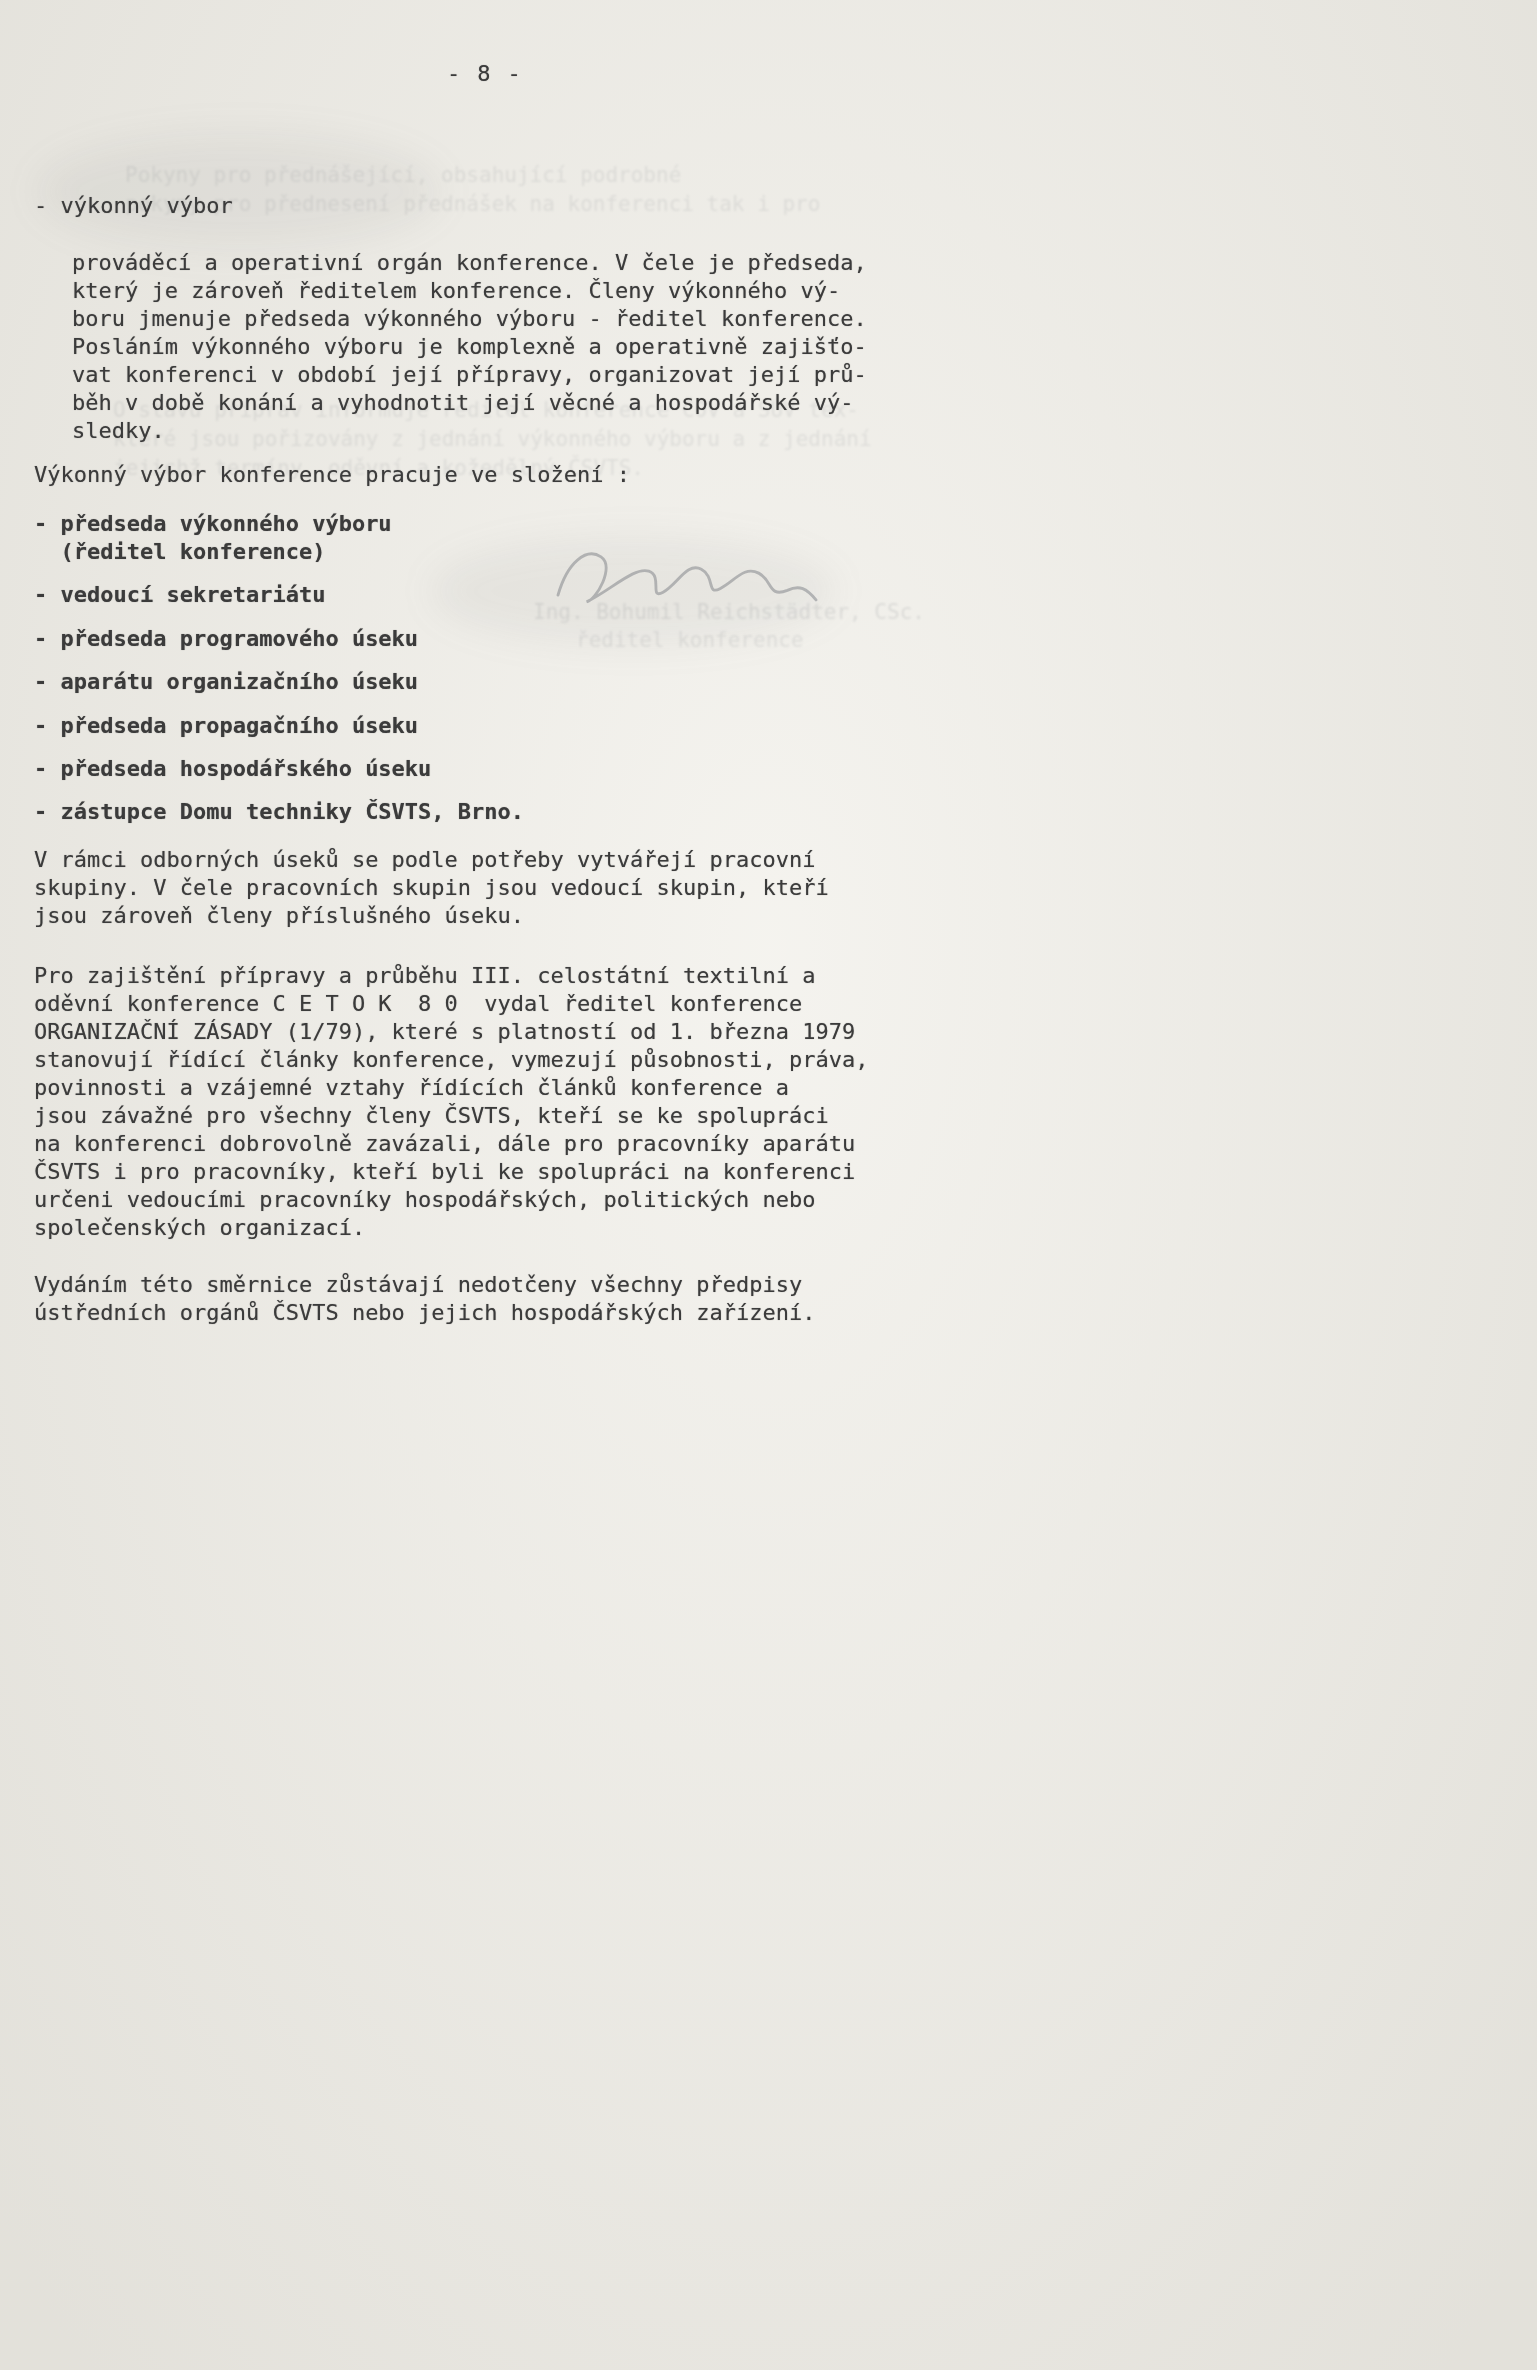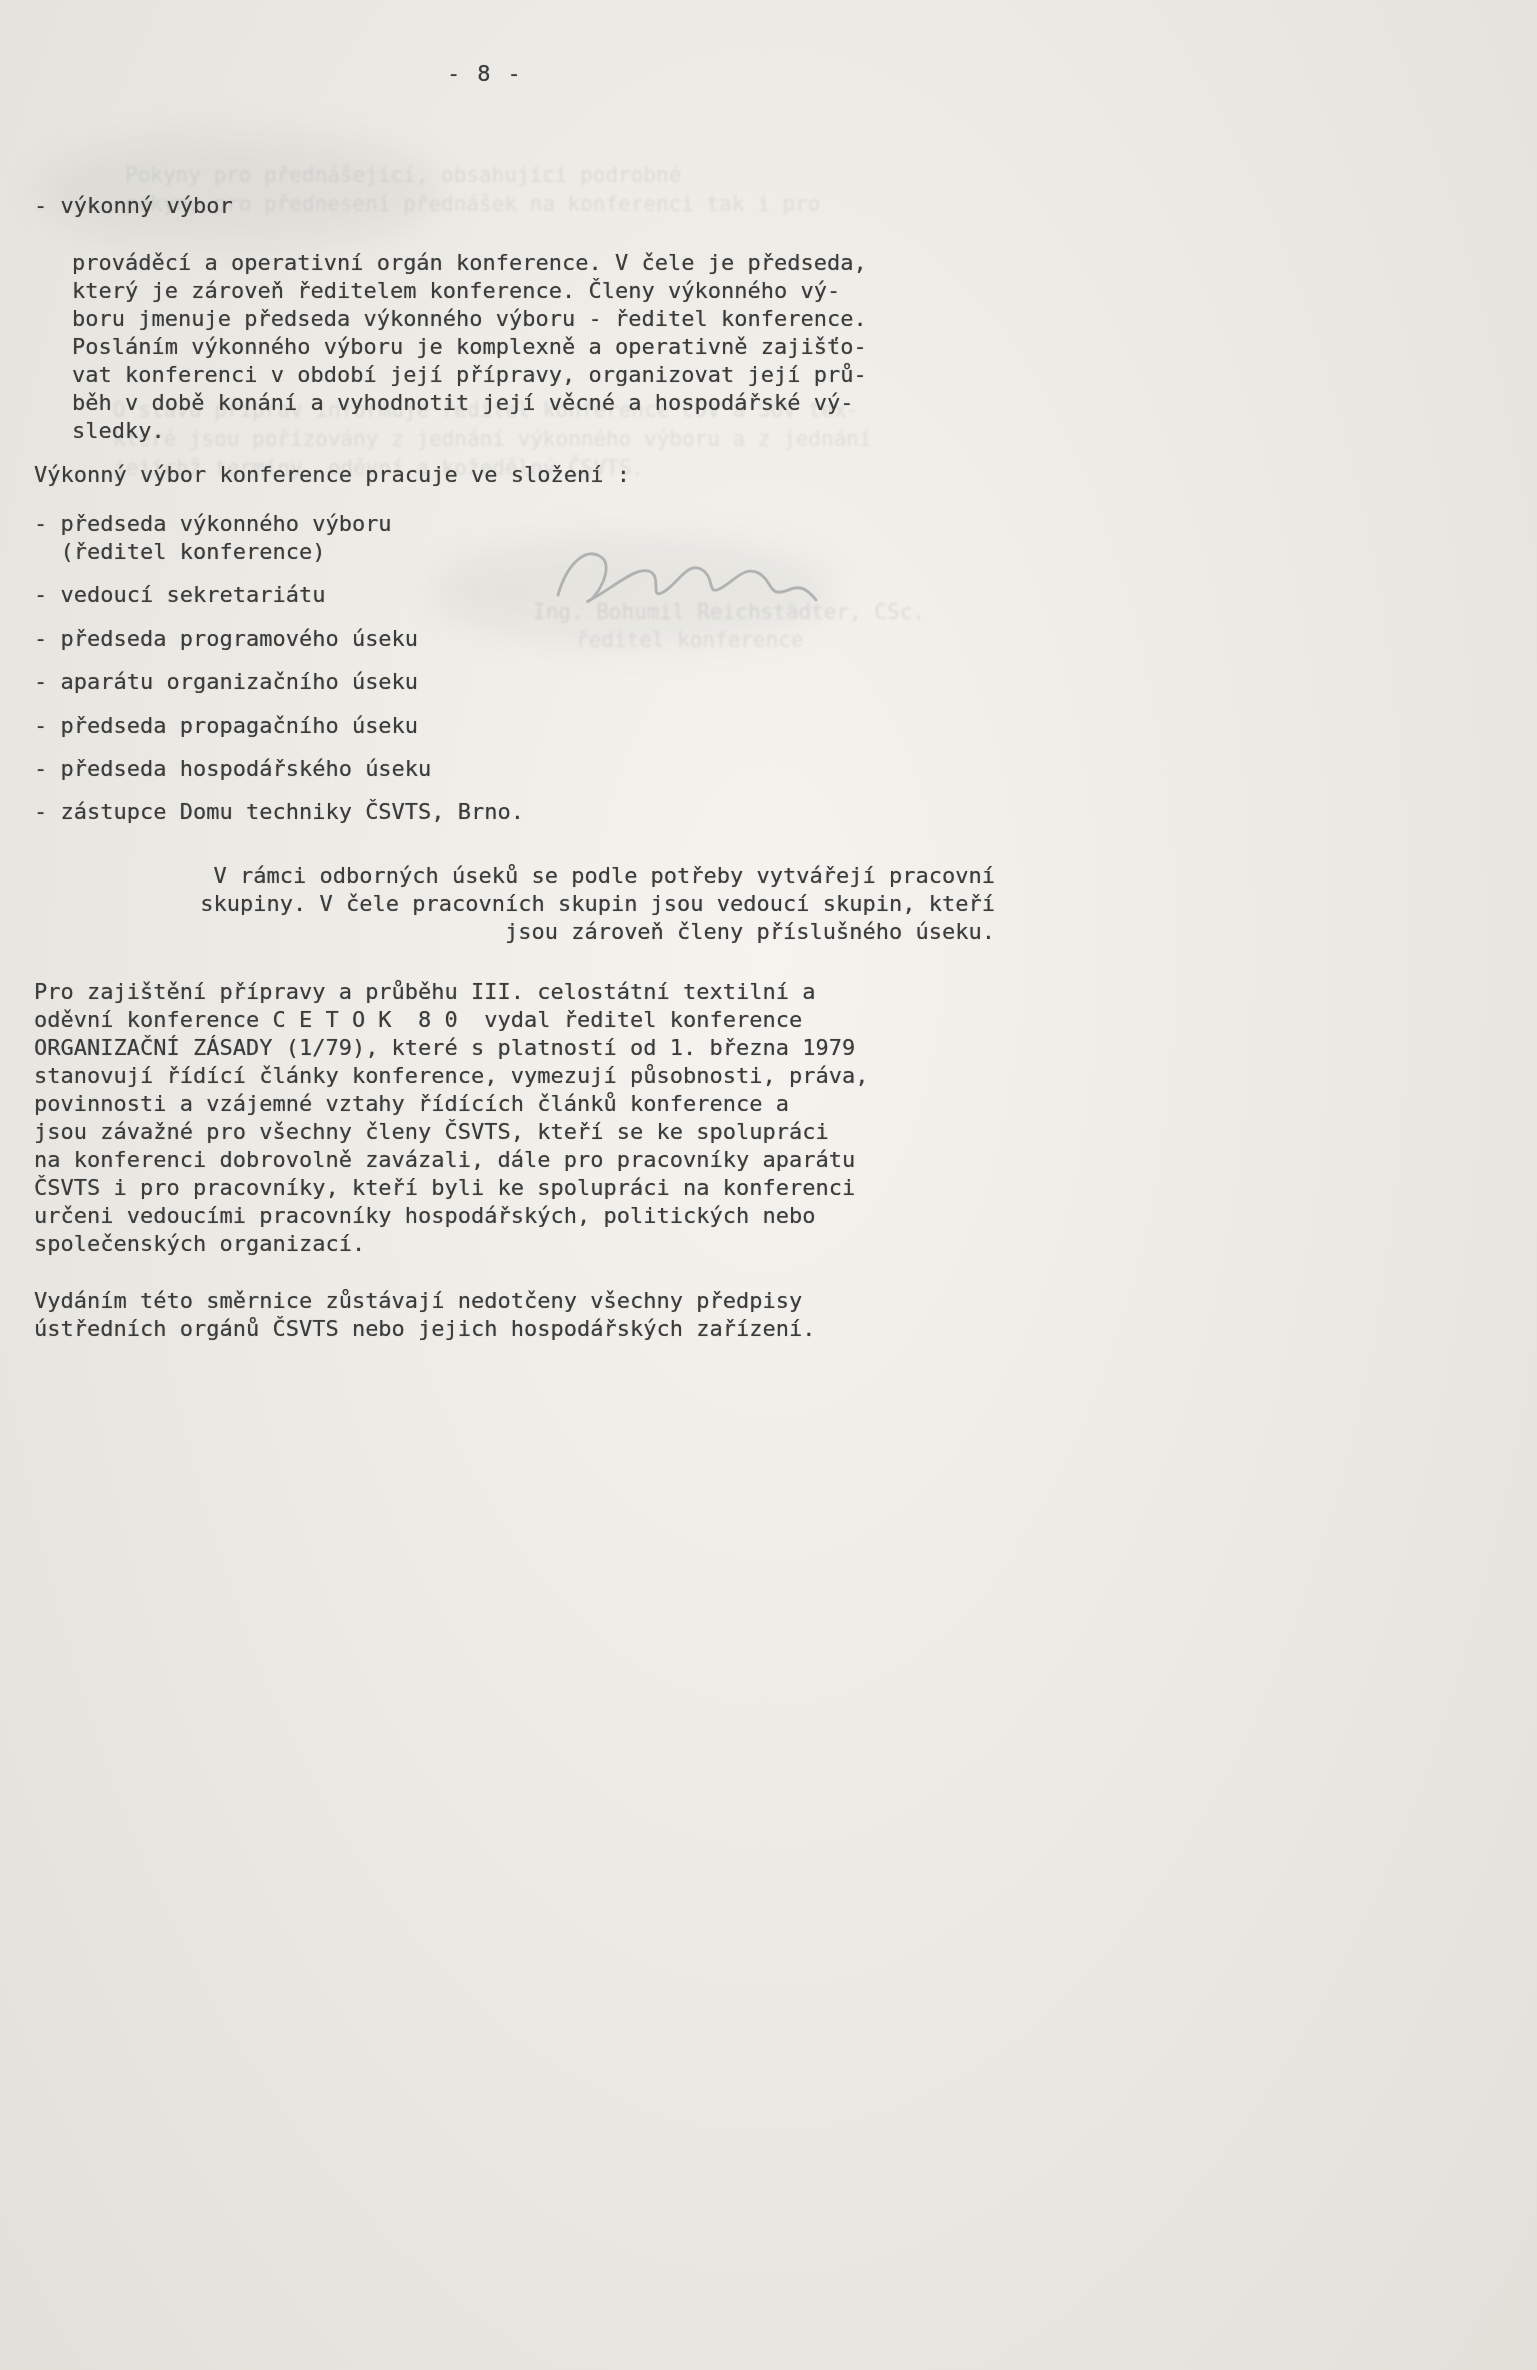--- a/index.html
+++ b/index.html
@@ -40,24 +40,24 @@
     margin-left:38px;
   }
   .composition{
     margin-top:16px;
   }
   .members{
     margin-top:21px;
   }
   .member{
     margin-bottom:15.4px;
+    font-weight:bold;
   }
   .para-groups{
-    margin-top:36px;
-    text-align:right;
+    margin-top:20px;
   }
   .para-cetok{
     margin-top:32px;
   }
   .para-final{
     margin-top:29px;
   }
   
   .ghost{
     position:absolute;

